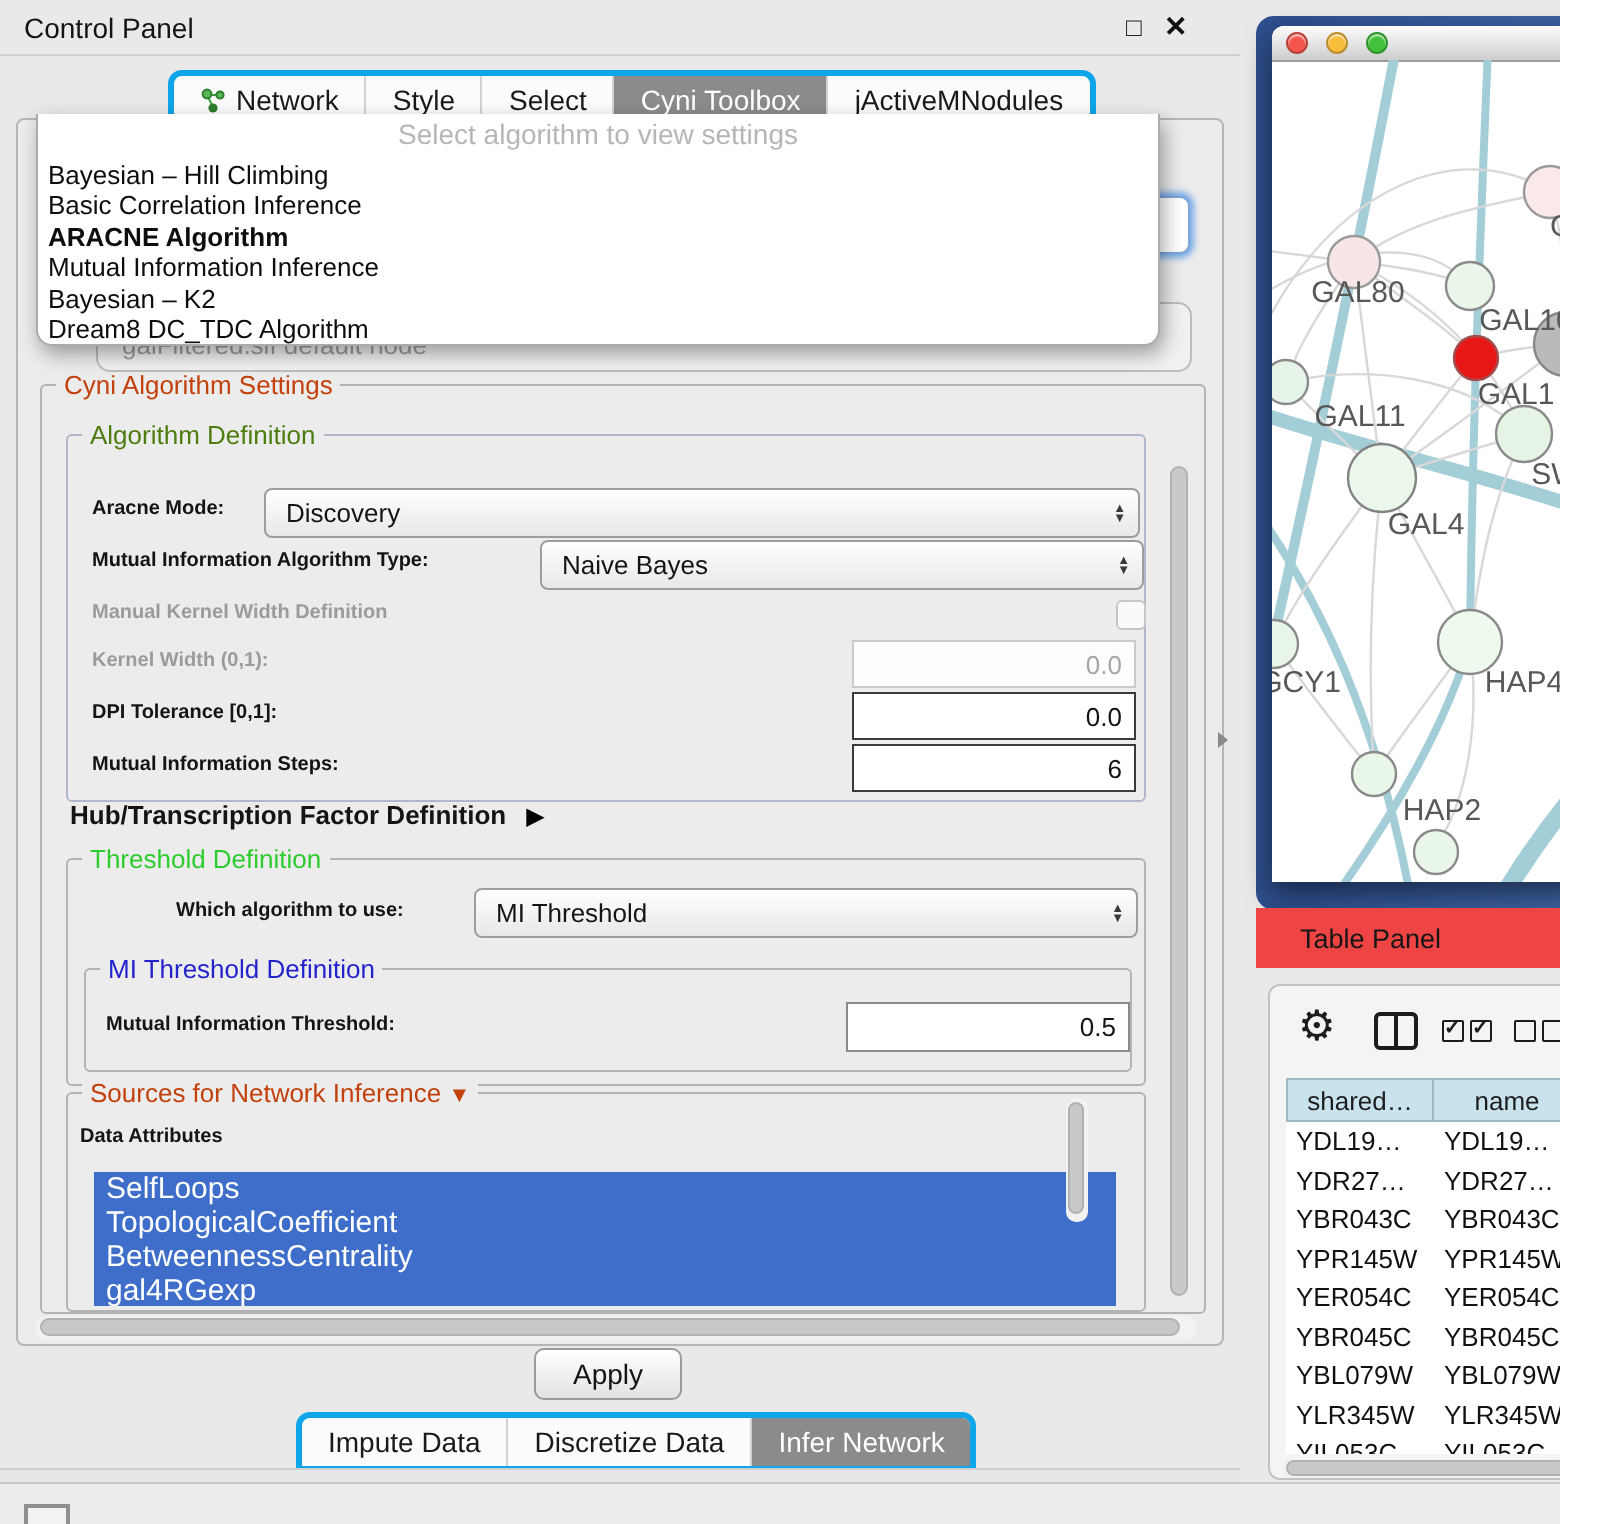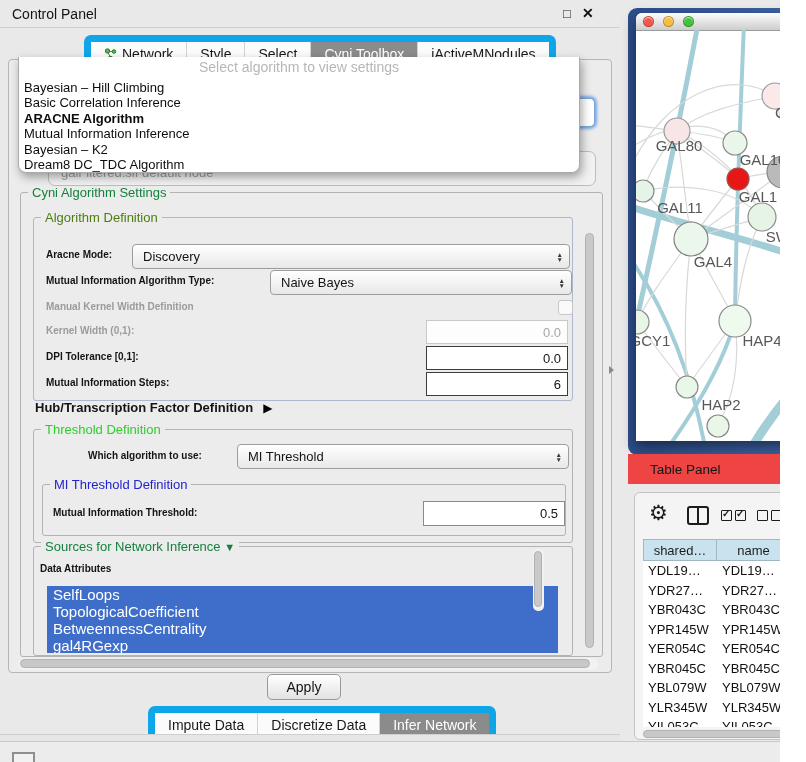--- a/index.html
+++ b/index.html
@@ -1,36 +1,36 @@
 <!DOCTYPE html>
 <html><head>
 <meta charset="utf-8">
 <style>
   html,body{margin:0;padding:0;}
   body{font-family:"Liberation Sans",sans-serif;}
   #screen{position:relative;width:780px;height:762px;background:#e9e9e9;overflow:hidden;}
   .lbl{position:absolute;font-size:10px;font-weight:bold;color:#141414;white-space:nowrap;}
   .lbl.gray{color:#9b9b9b;}
   .group{position:absolute;border:1px solid #b3b3b3;border-radius:3px;}
-  .gtitle{position:absolute;top:-8px;left:7px;background:#ececec;padding:0 4px;font-size:13px;white-space:nowrap;color:#15803d;}
+  .gtitle{position:absolute;top:-8px;left:7px;background:#ececec;padding:0 4px;font-size:13px;white-space:nowrap;color:#c2410c;}
   .field{position:absolute;background:#fff;border:1.5px solid #3c3c3c;font-size:13px;color:#141414;
          display:flex;align-items:center;justify-content:flex-end;padding:0 6px;box-sizing:border-box;}
   .field.disabled{border:1px solid #c9c9c9;color:#a6a6a6;background:#fdfdfd;}
   .combo{position:absolute;border:1px solid #9d9d9d;border-radius:4px;
          background:linear-gradient(#ffffff,#e8e8e8);display:flex;align-items:center;
          font-size:13px;color:#141414;padding-left:10px;box-sizing:border-box;}
   .spin{position:absolute;right:6px;top:50%;transform:translateY(-50%);display:flex;flex-direction:column;
         font-size:6.5px;line-height:5px;color:#3a3a3a;}
   .spin::before{content:"▲";}
   .spin::after{content:"▼";}
   .checkbox{position:absolute;width:13px;height:13px;border:1px solid #c6c6c6;border-radius:3px;background:#fafafa;}
 
   
   .tabbar{position:absolute;display:flex;align-items:stretch;height:24px;background:#fbfbfb;
-          border:7px solid #0ea5e9;border-radius:7px 7px 2px 2px;overflow:hidden;}
+          border:3px solid #0ea5e9;border-radius:7px 7px 2px 2px;overflow:hidden;}
   .tab{display:flex;align-items:center;padding:0 13px;font-size:14px;color:#191919;border-left:1px solid #d2d2d2;}
   .tab:first-child{border-left:none;}
   .tab.sel{background:#8b8b8b;color:#fff;}
   .tabicon{display:inline-flex;margin-right:5px;}
 
   
   #cp-titlebar{position:absolute;left:0;top:4;width:620px;height:27px;border-bottom:1px solid #cfcfcf;}
   #cp-title{position:absolute;left:12px;top:6px;font-size:14px;color:#141414;}
   #cp-float{position:absolute;left:563px;top:6px;font-size:13px;color:#222;}
   #cp-close{position:absolute;left:582px;top:5px;font-size:14px;font-weight:bold;color:#111;}

